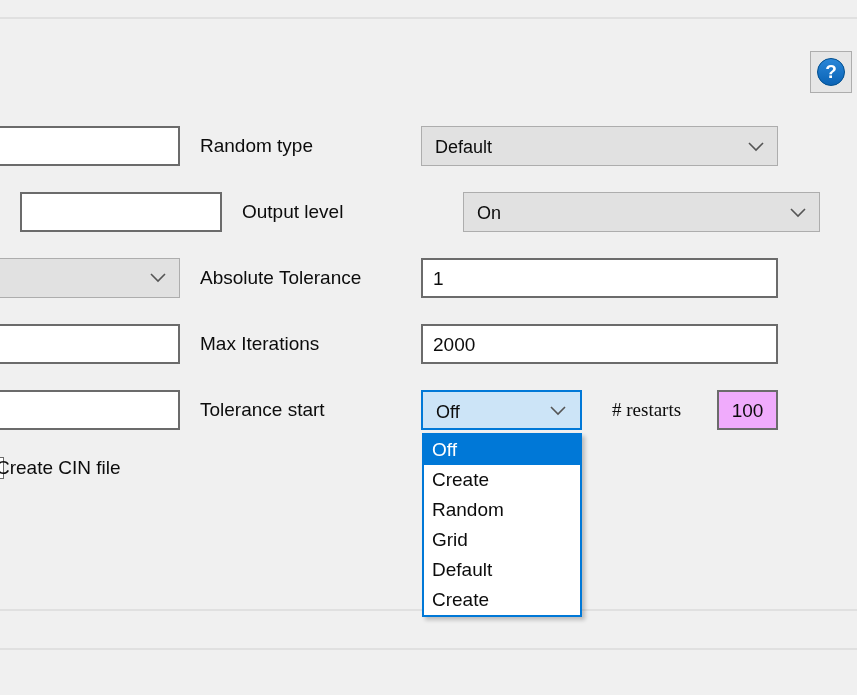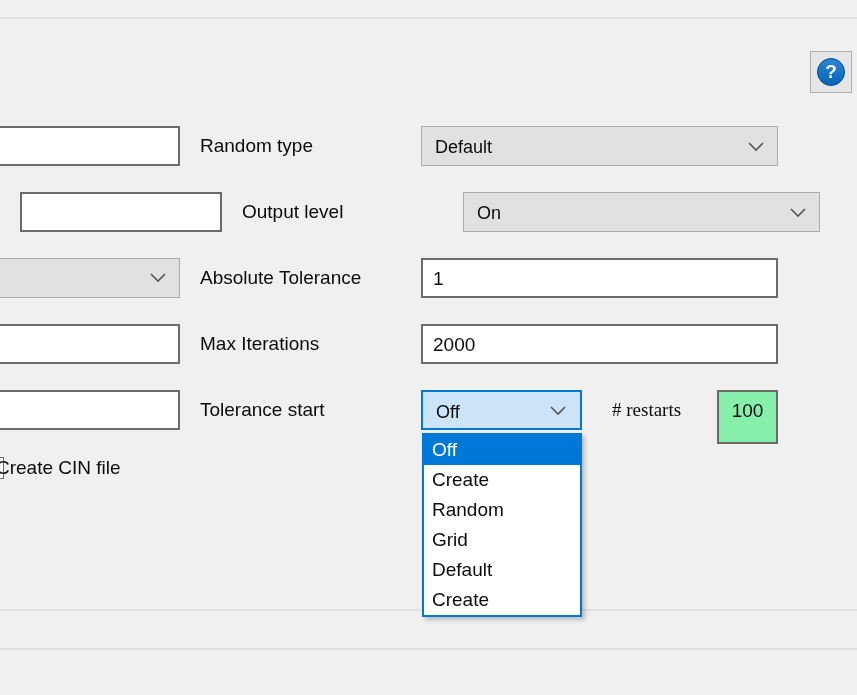--- a/index.html
+++ b/index.html
@@ -189,23 +189,23 @@
     line-height: 24px;
     white-space: nowrap;
     font-family: Liberation Serif, serif;
     margin-left: 12px;
   }
   .restarts-input {
     position: absolute;
     left: 717px;
     top: 2px;
     width: 61px;
-    height: 54px;
-    box-sizing: border-box;
-    background: #86efac;
+    height: 40px;
+    box-sizing: border-box;
+    background: #f0abfc;
     border: 2px solid #6b6b6b;
     cursor: text;
   }
   .restarts-input .input-text {
     position: absolute;
     left: 0;
     right: 0;
     top: 7px;
     text-align: center;
     font-size: 19px;

